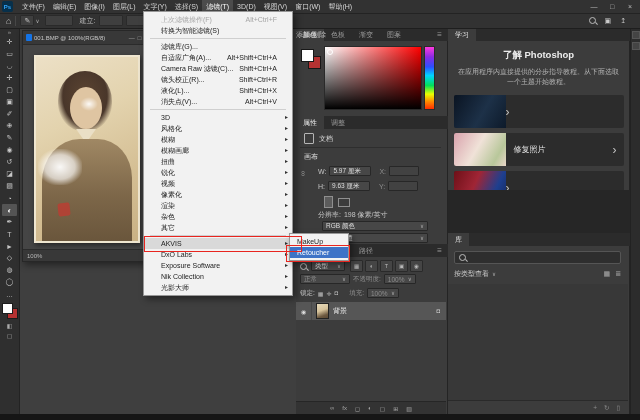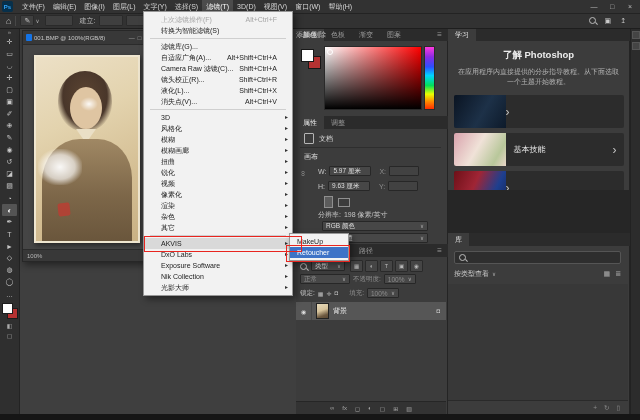--- a/index.html
+++ b/index.html
@@ -580,21 +580,21 @@
       <div class="learn-desc">在应用程序内直接提供的分步指导教程。从下面选取一个主题开始教程。</div>
       <div>
 
           <div class="card">
             <div class="card-thumb thumb-basic"></div>
             <div class="card-chevron">›</div>
           </div>
 
           <div class="card">
             <div class="card-thumb thumb-repair"></div>
-            <div class="card-label">基本技能</div>
+            <div class="card-label">修复照片</div>
             <div class="card-chevron">›</div>
           </div>
 
           <div class="card">
             <div class="card-thumb thumb-creative"></div>
             <div class="card-chevron">›</div>
           </div>
         </div>
       <div class="card-partial">
         <div class="card-thumb thumb-partial" style="height:11px;"></div>

